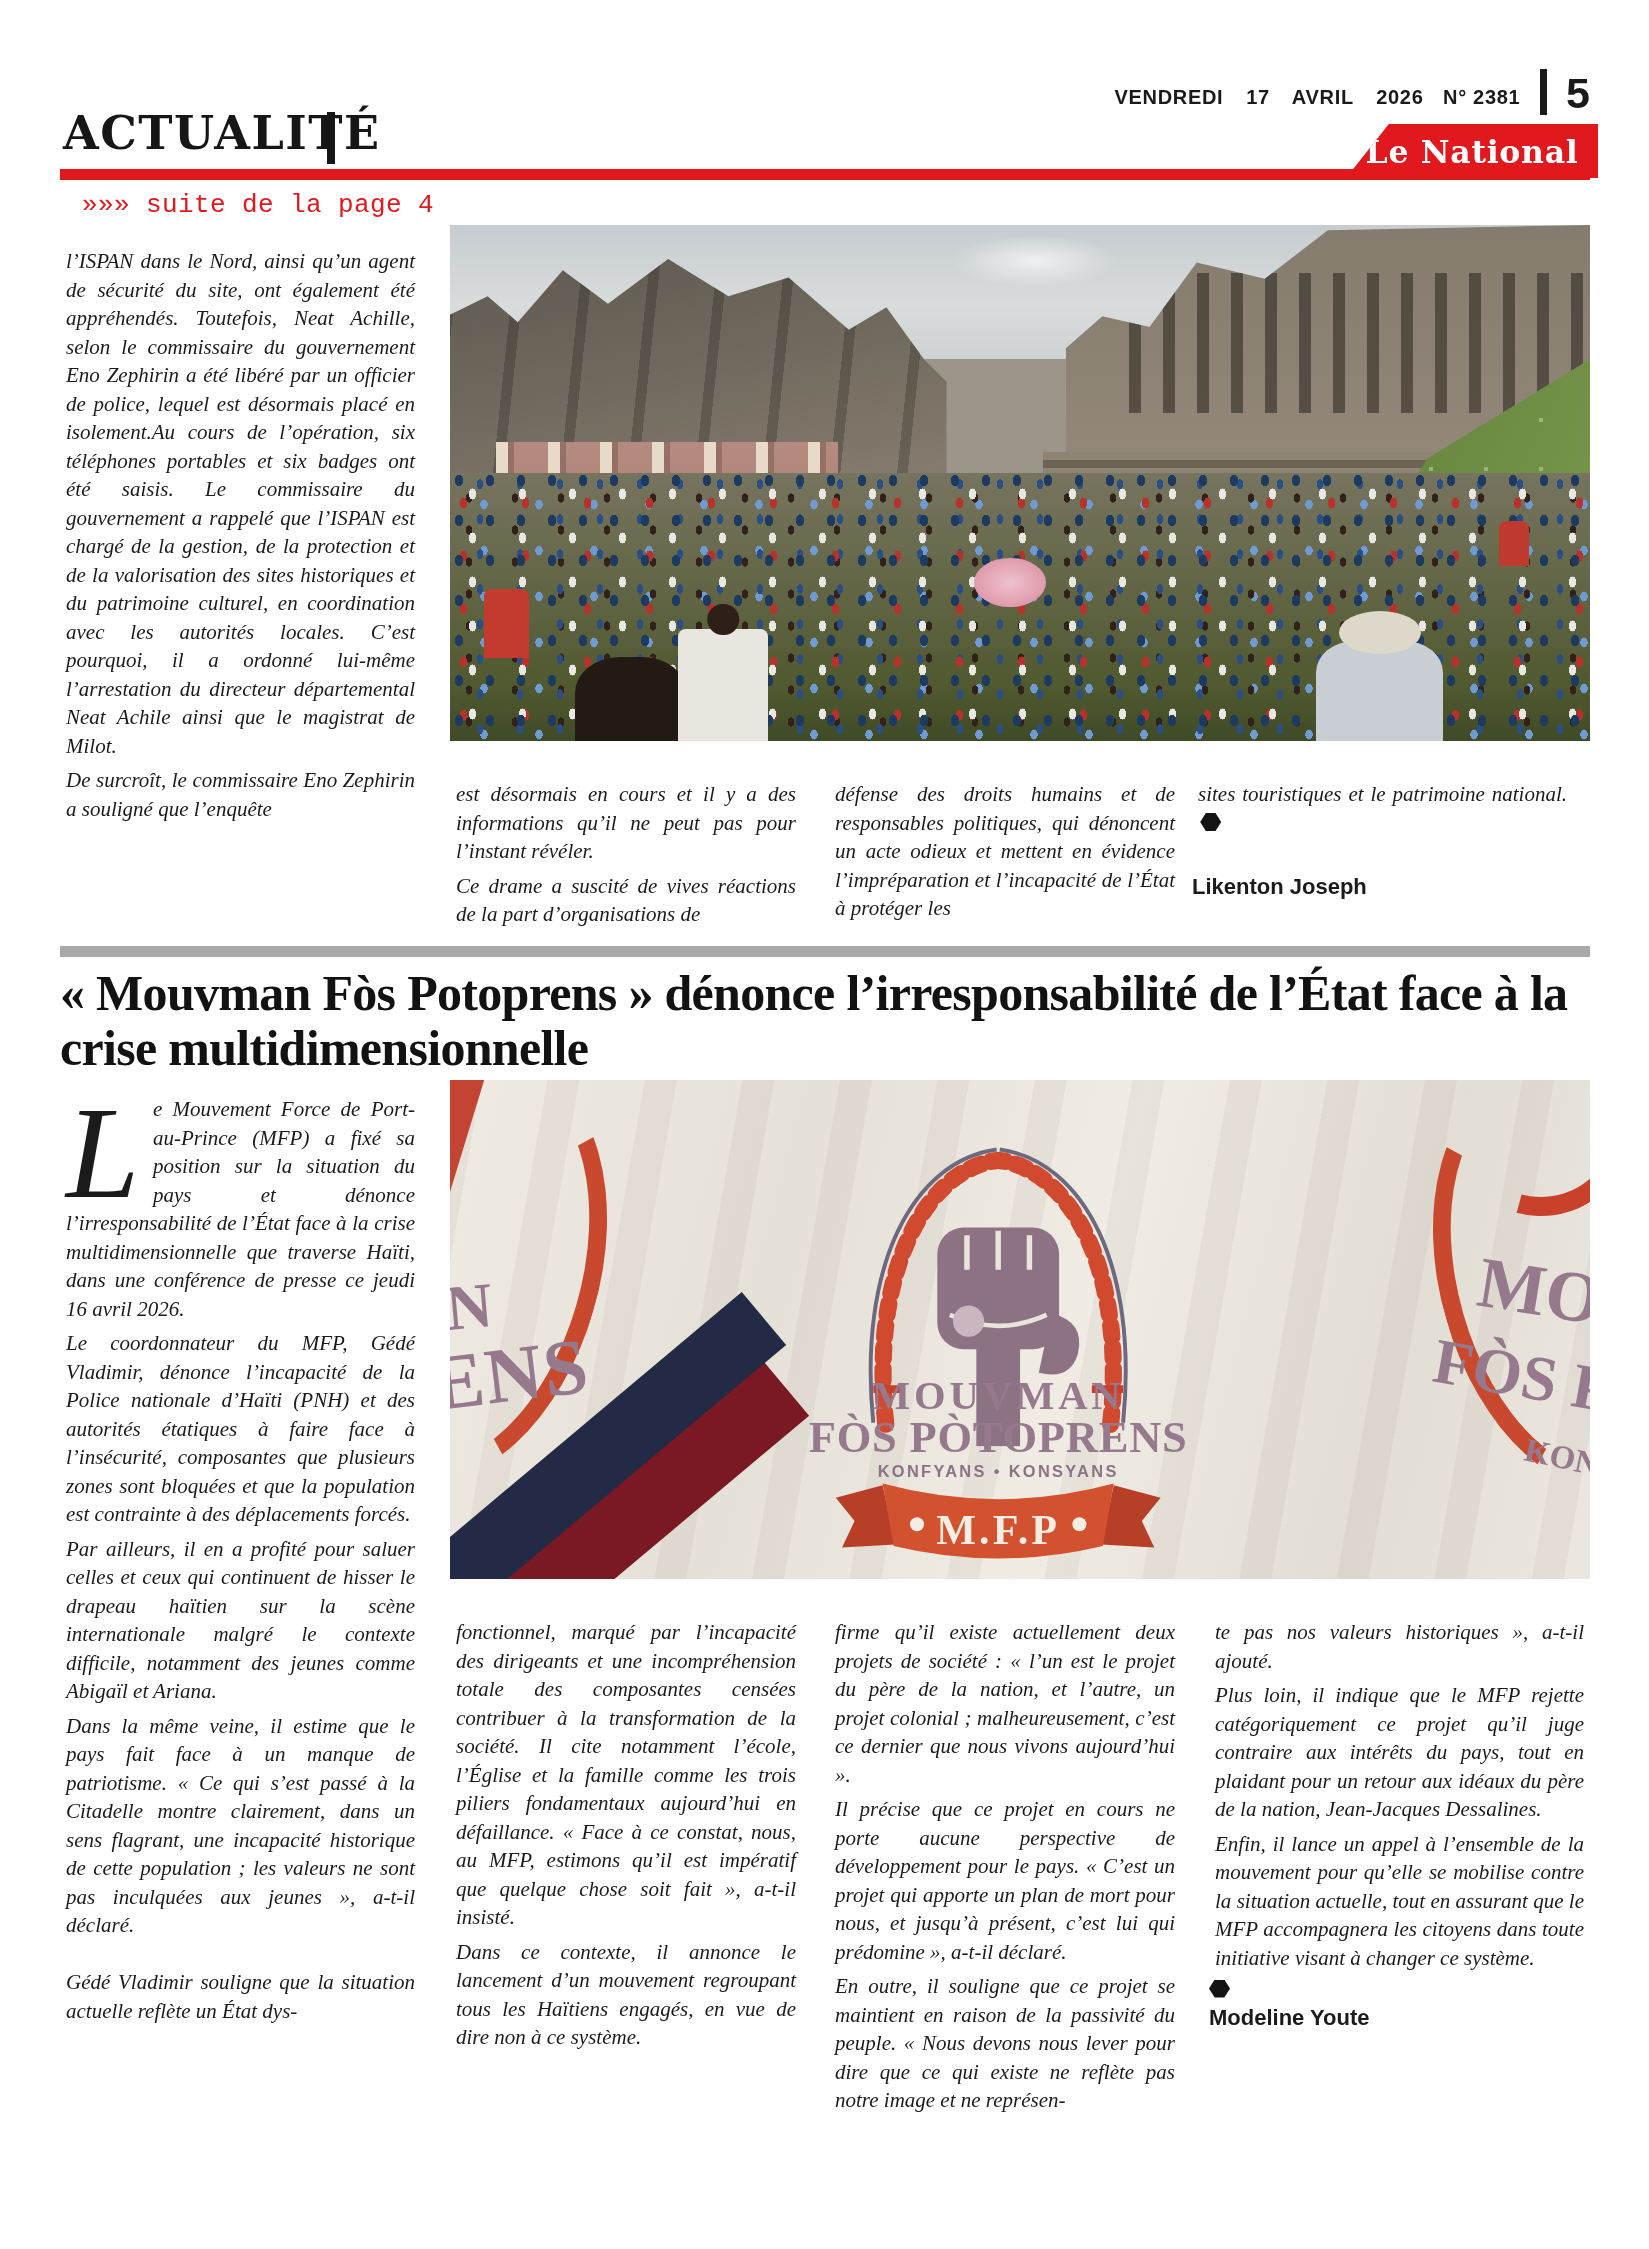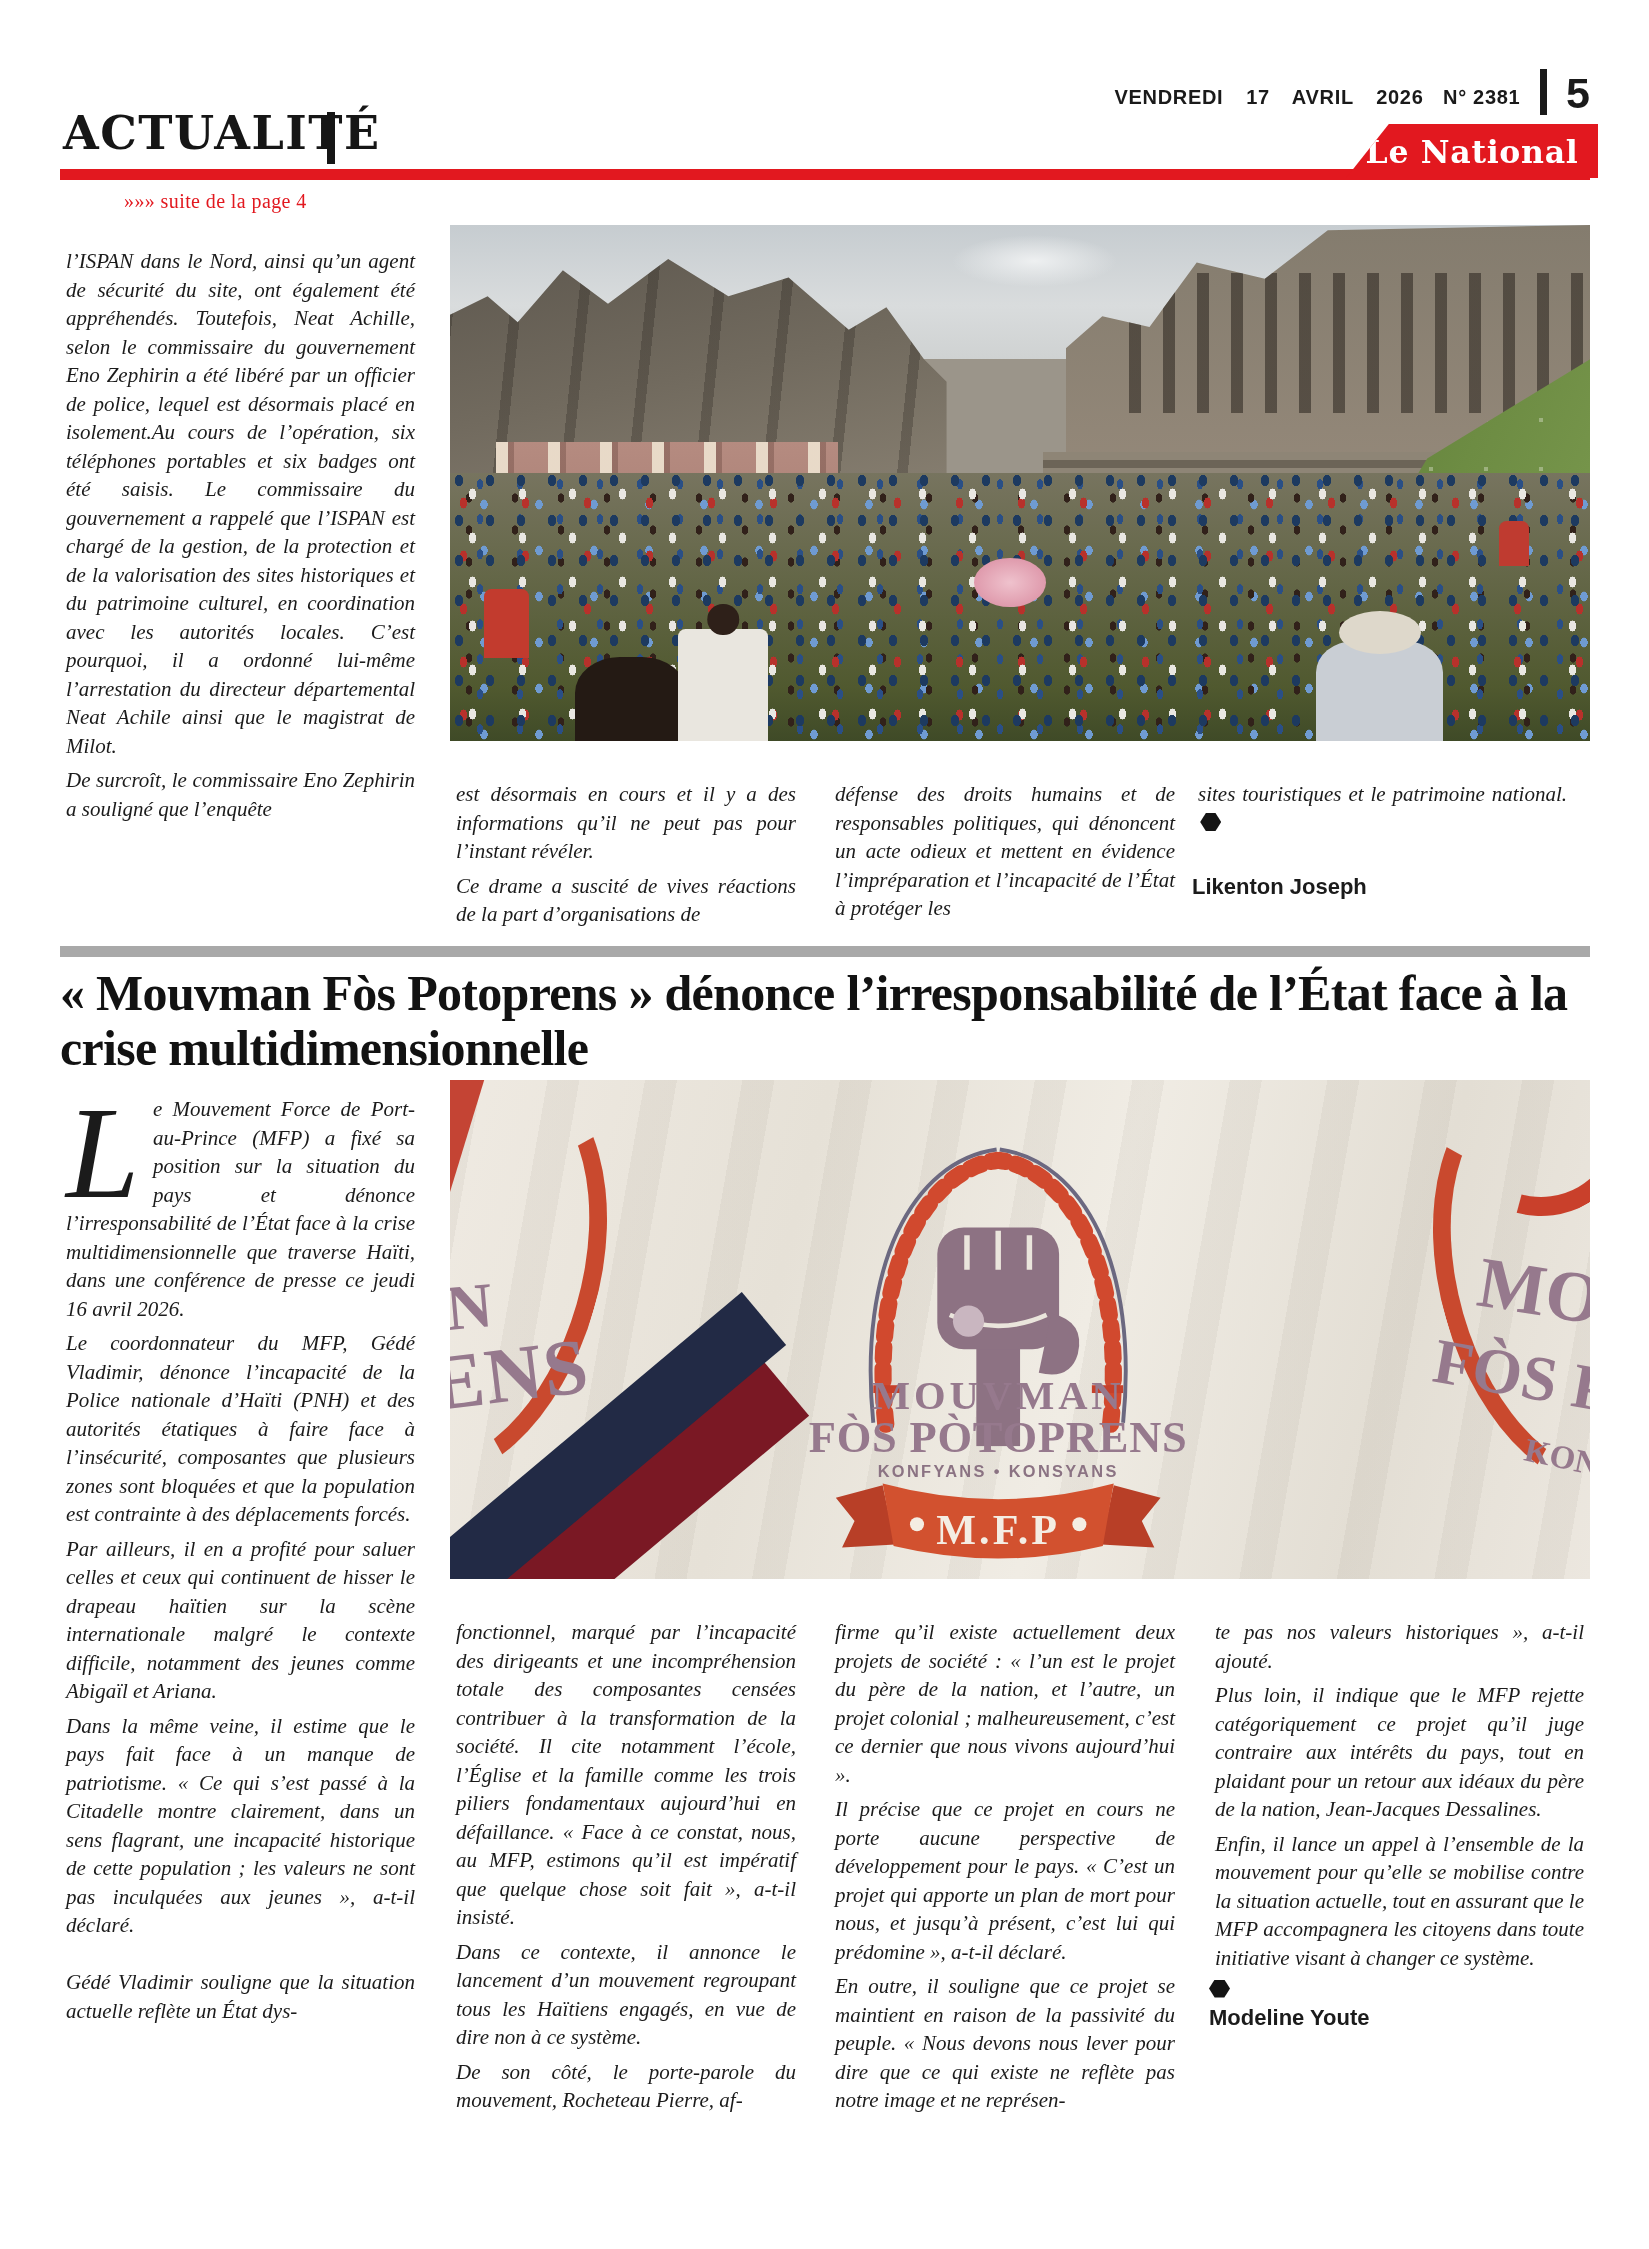--- a/index.html
+++ b/index.html
@@ -13,22 +13,22 @@
   .hdr-issue{font-size:20px;letter-spacing:0.7px;padding-bottom:6px;}
   .hdr-vbar{width:6.7px;height:46px;background:#1a1a1a;}
   .hdr-page{font-size:43px;line-height:43px;}
   .section-title{position:absolute;left:63px;top:106px;font-family:"DejaVu Serif", serif;
              font-weight:bold;font-size:46px;letter-spacing:1.5px;color:#161616;}
   .section-vbar{position:absolute;left:327px;top:112px;width:7.5px;height:52px;background:#161616;}
   .red-rule{position:absolute;left:60px;top:169px;width:1530px;height:10.5px;background:var(--red);}
   .brand-flag{position:absolute;right:52px;top:124px;width:252px;height:54px;background:var(--red);
              clip-path:polygon(17% 0,100% 0,100% 100%,0 100%);display:flex;align-items:center;justify-content:center;}
   .brand-flag span{font-family:"DejaVu Serif", serif;font-weight:bold;font-size:31.5px;color:#ffffff;letter-spacing:0.7px;}
-  .suite{position:absolute;left:82px;top:190px;color:var(--red);font-family:Liberation Serif, serif;
-         font-size:20px;letter-spacing:0.4px;margin-left:42px;}
+  .suite{position:absolute;left:82px;top:190px;color:var(--red);font-family:Liberation Mono, monospace;
+         font-size:26px;letter-spacing:0.4px;}
 
   
   .bcol{position:absolute;text-align:justify;font-size:21px;line-height:28.5px;overflow:hidden;}
   .bcol p{margin:6px;font-style:italic;}
   .byline{font-family:"Liberation Sans", sans-serif;font-weight:bold;font-size:22px;margin-top:36px;}
   .endmark{display:inline-block;width:21px;height:18px;background:#141414;margin-left:2.2px;vertical-align:-1.5px;
            clip-path:polygon(27% 0,73% 0,100% 50%,73% 100%,27% 100%,0 50%);}
   .endmark.block{display:block;margin:7.5px 0 4.5px 0;}
   .gap-top{margin-top:28.5px !important;}
 
@@ -229,21 +229,20 @@
 
     <div class="flag-red"></div>
     <div class="flag-navy"></div>
     <div class="cornerTL"></div>
     <div class="cornerTR"></div>
   </div>
 
   <div class="bcol" style="left:450px;top:1612px;width:352px;height:630px;">
     <p>fonctionnel, marqué par l’incapacité des dirigeants et une incompréhension totale des composantes censées contribuer à la transformation de la société. Il cite notamment l’école, l’Église et la famille comme les trois piliers fondamentaux aujourd’hui en défaillance. « Face à ce constat, nous, au MFP, estimons qu’il est impératif que quelque chose soit fait », a-t-il insisté.</p>
     <p>Dans ce contexte, il annonce le lancement d’un mouvement regroupant tous les Haïtiens engagés, en vue de dire non à ce système.</p>
-    <p>De son côté, le porte-parole du mouvement, Rocheteau Pierre, af-</p>
   </div>
   <div class="bcol" style="left:829px;top:1612px;width:352px;height:630px;">
     <p>firme qu’il existe actuellement deux projets de société : « l’un est le projet du père de la nation, et l’autre, un projet colonial ; malheureusement, c’est ce dernier que nous vivons aujourd’hui ».</p>
     <p>Il précise que ce projet en cours ne porte aucune perspective de développement pour le pays. « C’est un projet qui apporte un plan de mort pour nous, et jusqu’à présent, c’est lui qui prédomine », a-t-il déclaré.</p>
     <p>En outre, il souligne que ce projet se maintient en raison de la passivité du peuple. « Nous devons nous lever pour dire que ce qui existe ne reflète pas notre image et ne représen-</p>
   </div>
   <div class="bcol" style="left:1209px;top:1612px;width:381px;height:630px;">
     <p>te pas nos valeurs historiques », a-t-il ajouté.</p>
     <p>Plus loin, il indique que le MFP rejette catégoriquement ce projet qu’il juge contraire aux intérêts du pays, tout en plaidant pour un retour aux idéaux du père de la nation, Jean-Jacques Dessalines.</p>
     <p>Enfin, il lance un appel à l’ensemble de la mouvement pour qu’elle se mobilise contre la situation actuelle, tout en assurant que le MFP accompagnera les citoyens dans toute initiative visant à changer ce système.</p>

